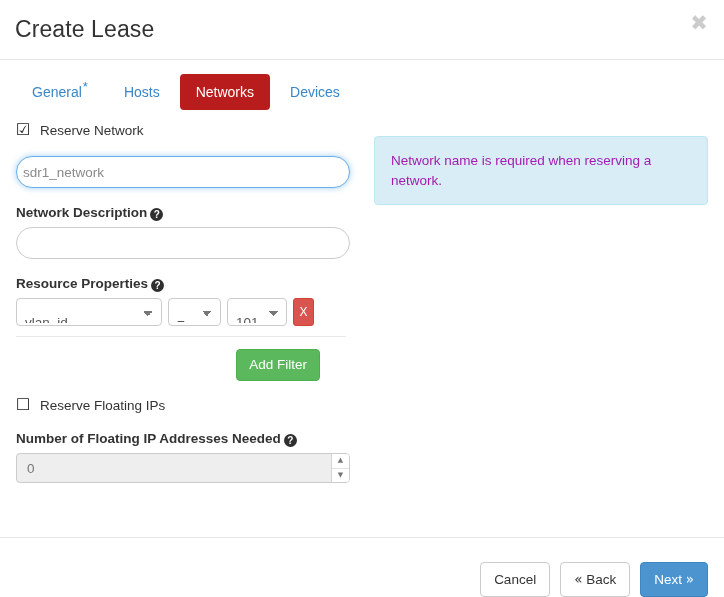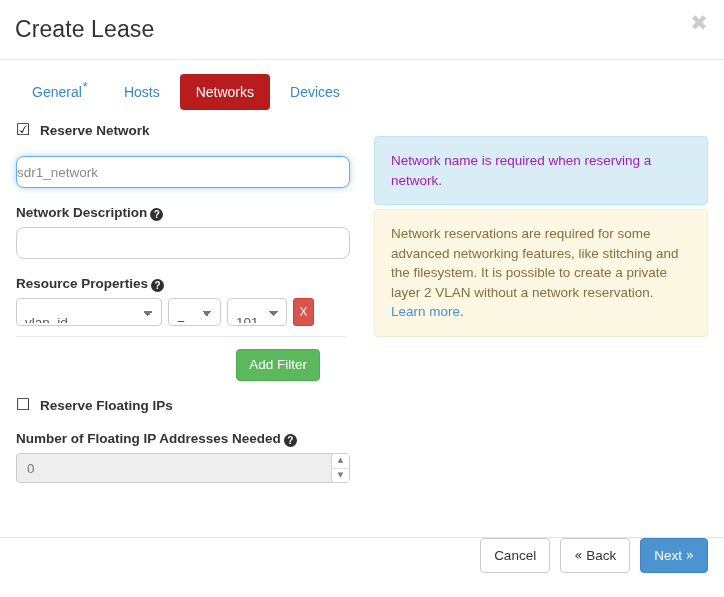--- a/index.html
+++ b/index.html
@@ -91,21 +91,21 @@
   }
   .check-glyph {
     font-size: 16px;
     line-height: 16px;
     color: #222;
     width: 18px;
     font-family: "DejaVu Sans", sans-serif;
   }
   .check-label {
     font-size: 13.5px;
-    font-weight: bold;
+    font-weight: normal;
     color: #333;
     margin-left: 6px;
   }
 
   label.field-label {
     display: block;
     font-size: 13.5px;
     font-weight: bold;
     color: #333;
     margin-bottom: 6px;
@@ -124,22 +124,22 @@
     vertical-align: -1px;
     margin-left: 3px;
     cursor: help;
     font-family: "Liberation Sans", sans-serif;
   }
 
   .text-input {
     width: 334px;
     height: 32px;
     border: 1px solid #cccccc;
-    border-radius: 8px;
-    padding: 6px 0;
+    border-radius: 16px;
+    padding: 6px 6px;
     font-size: 13.5px;
     color: #555;
     background: #fff;
     font-family: "Liberation Sans", sans-serif;
     outline: none;
   }
   .text-input.focused {
     border-color: #66afe9;
     box-shadow: 0 0 6px rgba(102,175,233,.6);
   }
@@ -266,21 +266,21 @@
   }
   .alert-warn a { color: #4a90d9; text-decoration: none; }
 
   
   .modal-footer {
     position: absolute;
     left: 0; right: 0; bottom: 0;
     height: 60px;
     border-top: 1px solid #e5e5e5;
     display: flex;
-    align-items: flex-start;
+    align-items: flex-end;
     justify-content: flex-end;
     padding: 0 16px;
     gap: 10px;
     background: #fff;
   }
   .btn {
     font-size: 13.5px;
     border-radius: 4px;
     padding: 8px 13px;
     cursor: pointer;
@@ -376,23 +376,20 @@
           </div>
         </div>
       </div>
 
     </div>
 
     <div class="col-right">
       <div class="alert alert-info">
         <span>Network name is required when reserving a network.</span>
       </div>
-      <div class="alert alert-warn">
-        <span>Network reservations are required for some advanced networking features, like stitching and the filesystem. It is possible to create a private layer 2 VLAN without a network reservation. </span><a href="#">Learn more</a><span>.</span>
-      </div>
     </div>
 
   </div>
 
   <div class="modal-footer">
     <button class="btn btn-default">Cancel</button>
     <button class="btn btn-default">
       <span class="chev">«</span>
       <span>Back</span>
     </button>

